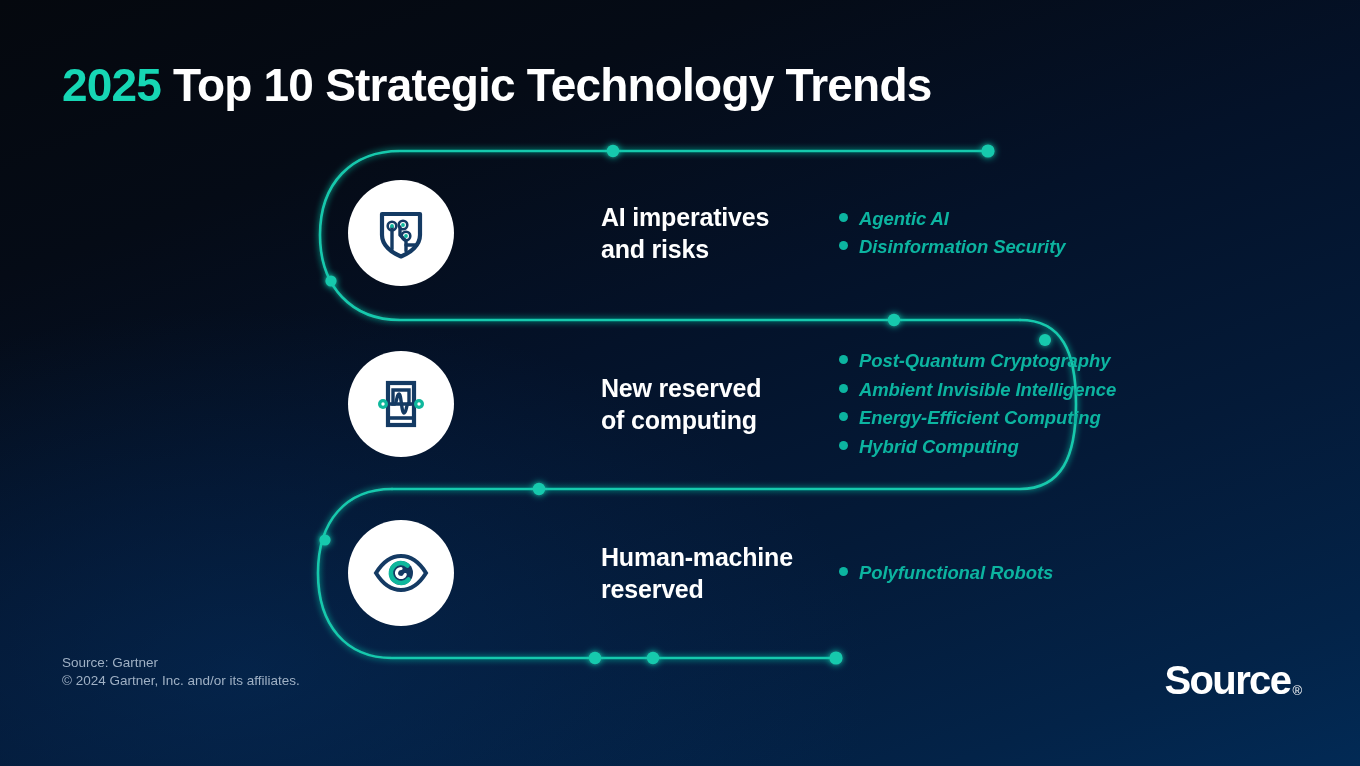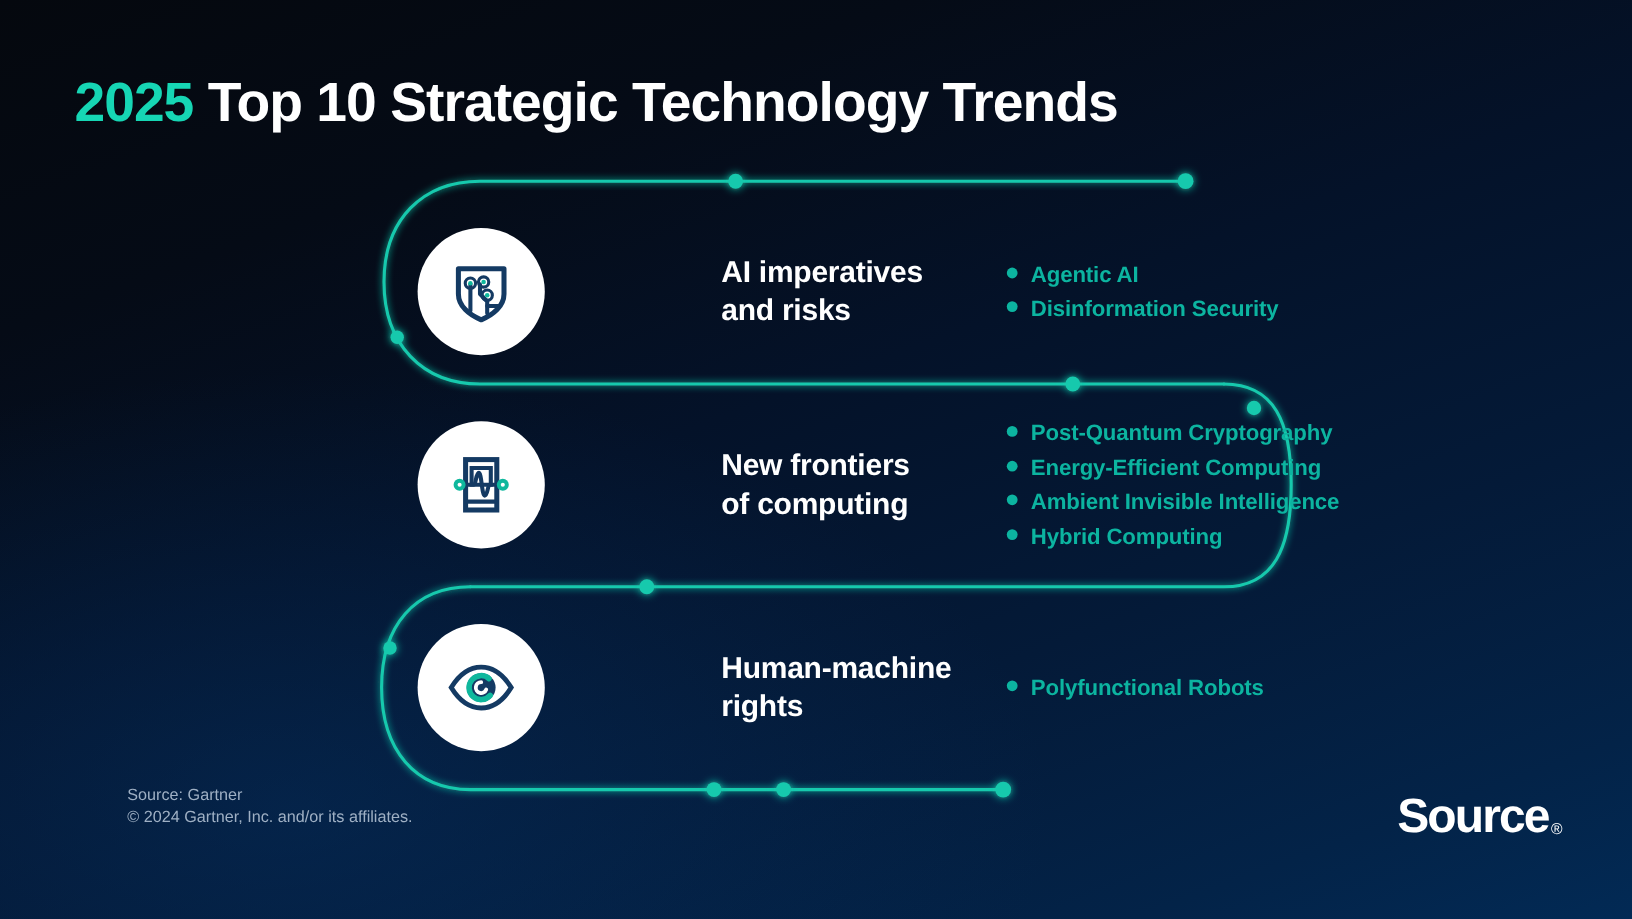--- a/index.html
+++ b/index.html
@@ -52,46 +52,46 @@
   .badge svg{ display:block; }
   .heading{
     color:#ffffff; font-weight:bold; font-size:25px; line-height:1.30;
     letter-spacing:-0.2px; white-space:pre-line;
   }
   .bullets{ list-style:none; }
   .bullets li{
     display:flex; align-items:baseline; gap:11px;
     color:#0cb4a0; font-weight:bold; font-size:18.5px;
     line-height:1.0; letter-spacing:-0.1px;
-    margin-bottom:10px; white-space:nowrap;
+    margin-bottom:10px; white-space:nowrap;font-style:italic;
   }
   .bullets li:last-child{ margin-bottom:0; }
   .dot{
     width:9px; height:9px; border-radius:50%;
     background:#0cb4a0; flex:0 0 9px;
     position:relative; top:-3px;
   }
 
   
-  #row1{ left:348px; top:190px; }
+  #row1{ left:348px; top:180px; }
   #row1 .heading{ margin-left:147px; width:230px; }
   #row1 .bullets{ margin-left:8px; }
 
   #row2{ left:348px; top:351px; }
   #row2 .heading{ margin-left:147px; width:230px; }
   #row2 .bullets{ margin-left:8px; }
 
   #row3{ left:348px; top:520px; }
   #row3 .heading{ margin-left:147px; width:230px; }
   #row3 .bullets{ margin-left:8px; }
 
   
   .footer{
     position:absolute; left:62px; top:654px; z-index:6;
-    color:#9fb0c4; font-size:13.5px; line-height:1.32;margin-left:44px;
+    color:#9fb0c4; font-size:13.5px; line-height:1.32;
   }
   .footer div{ white-space:nowrap; }
 
   .logo{
     position:absolute; right:58px; top:660px; z-index:6;
     color:#ffffff; font-size:40px; font-weight:bold;
     letter-spacing:-1.6px; line-height:1;
     display:flex; align-items:flex-end;
   }
   .logo .reg{ font-size:13px; font-weight:normal; letter-spacing:0; margin-left:2px; margin-bottom:3px; }
@@ -179,53 +179,53 @@
         <rect x="15" y="7" width="26" height="42" fill="none" stroke="#143a63" stroke-width="4.2"></rect>
         <path d="M20 14 H36 V28 H20 Z" fill="none" stroke="#143a63" stroke-width="3.4"></path>
         <path d="M15 42 H41" stroke="#143a63" stroke-width="3.6"></path>
         <path d="M12 28 H22 C23.6 28 23.6 18 26 18 C28.4 18 28.4 37 31 37 C33.4 37 33.4 28 35 28 H44" fill="none" stroke="#143a63" stroke-width="3.4" stroke-linecap="round" stroke-linejoin="round"></path>
         <circle cx="10" cy="28" r="5" fill="#0fb89d"></circle>
         <circle cx="10" cy="28" r="1.7" fill="#ffffff"></circle>
         <circle cx="46" cy="28" r="5" fill="#0fb89d"></circle>
         <circle cx="46" cy="28" r="1.7" fill="#ffffff"></circle>
       </svg>
     </div>
-    <div class="heading">New frontiers
+    <div class="heading">New reserved
 of computing</div>
     <ul class="bullets">
       <li>
           <span class="dot"></span>
           <span>Post-Quantum Cryptography</span>
         </li>
       <li>
           <span class="dot"></span>
+          <span>Ambient Invisible Intelligence</span>
+        </li>
+      <li>
+          <span class="dot"></span>
           <span>Energy-Efficient Computing</span>
-        </li>
-      <li>
-          <span class="dot"></span>
-          <span>Ambient Invisible Intelligence</span>
         </li>
       <li>
           <span class="dot"></span>
           <span>Hybrid Computing</span>
         </li>
     </ul>
   </div>
 
   <div class="row" id="row3">
     <div class="badge">
       <svg width="56" height="56" viewBox="0 0 56 56">
         <path d="M3 28 C11 15 20 11 28 11 C36 11 45 15 53 28 C45 41 36 45 28 45 C20 45 11 41 3 28 Z" fill="none" stroke="#143a63" stroke-width="4"></path>
         <circle cx="28" cy="28" r="12" fill="#143a63"></circle>
         <path d="M34.5 20.5 A10 10 0 1 0 35.5 34.5" fill="none" stroke="#0fb89d" stroke-width="4.6" stroke-linecap="round"></path>
         <path d="M28 23.5 A4.5 4.5 0 1 0 32.2 29.6" fill="none" stroke="#ffffff" stroke-width="3.2" stroke-linecap="round"></path>
       </svg>
     </div>
     <div class="heading">Human-machine
-rights</div>
+reserved</div>
     <ul class="bullets">
       <li>
           <span class="dot"></span>
           <span>Polyfunctional Robots</span>
         </li>
     </ul>
   </div>
 
   <div class="footer">
     <div>Source: Gartner</div>

